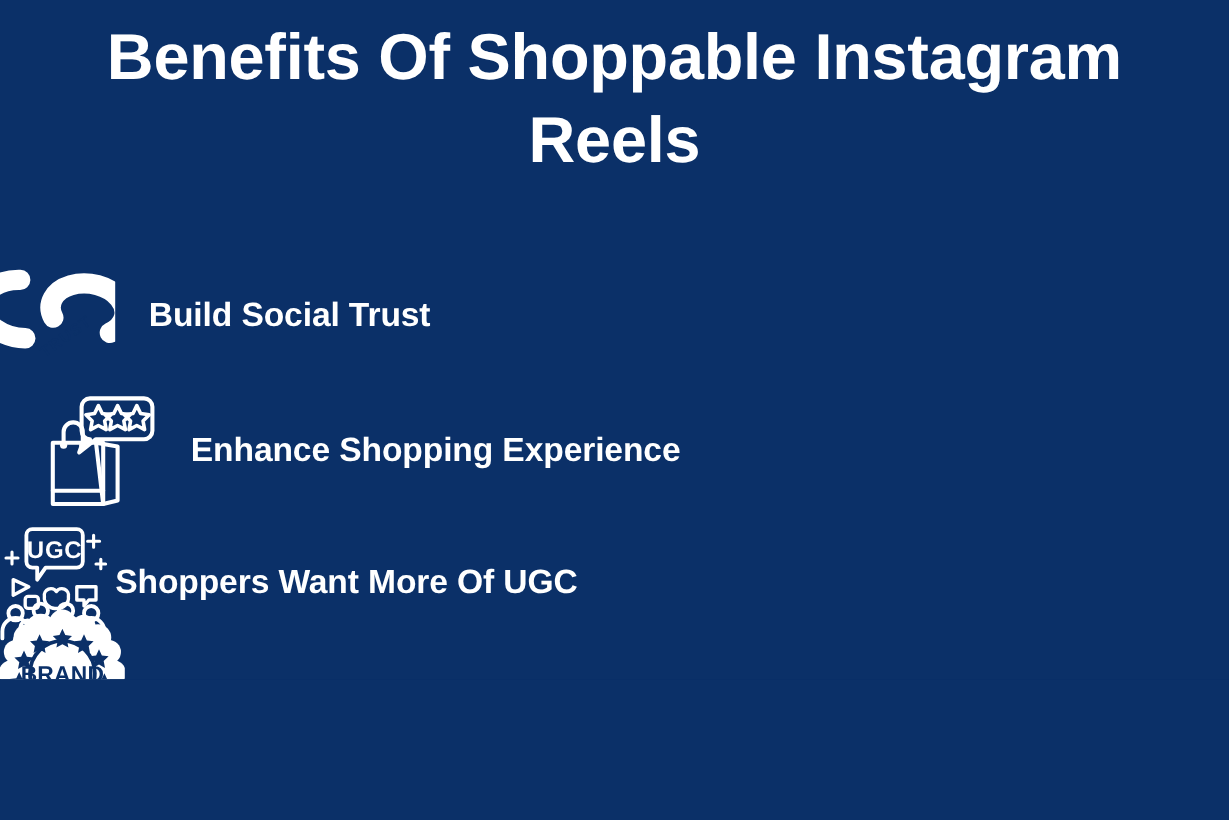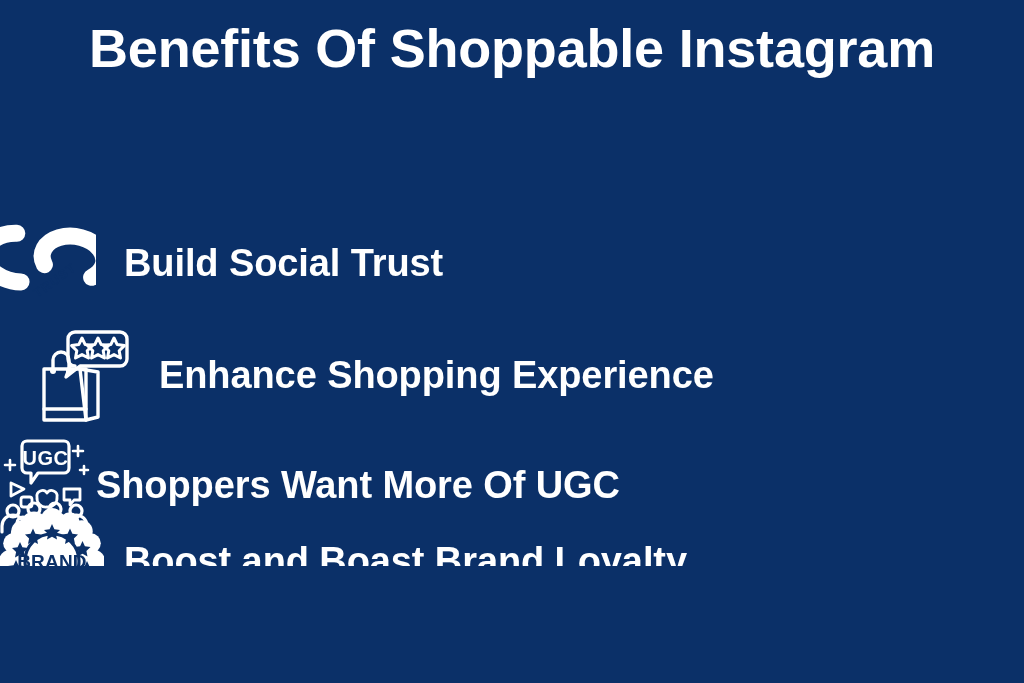--- a/index.html
+++ b/index.html
@@ -57,37 +57,38 @@
     display: block;
   }
   .benefit-icon.ico-0 { width: 104px; height: 100px; margin-left: -8px; }
   .benefit-icon.ico-1 { width:  96px; height: 100px; margin-left:  4px; }
   .benefit-icon.ico-2 { width:  96px; height: 100px; margin-left:  0px; }
   .benefit-icon.ico-3 { width: 104px; height: 110px; margin-left:  0px; }
 
   .benefit-label {
     color: #ffffff;
     font-family: "Liberation Sans Narrow", "Liberation Sans", sans-serif;
-    font-size: 38px;
+    font-size: 28px;
     font-weight: bold;
     letter-spacing: -0.1px;
     white-space: nowrap;
   }
   .benefit-row.row-0 .benefit-label { margin-left: 28px; }
   .benefit-row.row-1 .benefit-label { margin-left: 27px; }
   .benefit-row.row-2 .benefit-label { }
   .benefit-row.row-3 .benefit-label { margin-left: 20px; }
 </style>
 </head>
 <body>
 
 <div id="canvas">
 
   <div id="title-block">
     <span class="title-text">Benefits Of Shoppable Instagram</span>
+    <span class="title-text">Reels</span>
   </div>
 
   <div class="benefit-row row-0">
     <svg class="benefit-icon ico-0" viewBox="0 0 104 100">
       <g fill="none" stroke="#ffffff" stroke-width="17" stroke-linecap="round">
 
         <path d="M 40 22 A 22 31 -42 1 0 12 62" transform="rotate(-40 30 42)"></path>
 
         <path d="M 62 38 A 22 31 -42 1 0 90 78" transform="rotate(140 76 58)"></path>
       </g>
@@ -224,16 +225,15 @@
         <path d="M 48 87 L 50.4 92.2 L 56 92.9 L 51.9 96.9 L 53 102.6 L 48 99.8 L 43 102.6 L 44.1 96.9 L 40 92.9 L 45.6 92.2 Z"></path>
         <path d="M 30 83 L 32.4 88.2 L 38 88.9 L 33.9 92.9 L 35 98.6 L 30 95.8 L 25 98.6 L 26.1 92.9 L 22 88.9 L 27.6 88.2 Z"></path>
         <path d="M 20 73 L 22.4 78.2 L 28 78.9 L 23.9 82.9 L 25 88.6 L 20 85.8 L 15 88.6 L 16.1 82.9 L 12 78.9 L 17.6 78.2 Z"></path>
         <path d="M 16 54 L 18.4 59.2 L 24 59.9 L 19.9 63.9 L 21 69.6 L 16 66.8 L 11 69.6 L 12.1 63.9 L 8 59.9 L 13.6 59.2 Z"></path>
         <path d="M 20 36 L 22.4 41.2 L 28 41.9 L 23.9 45.9 L 25 51.6 L 20 48.8 L 15 51.6 L 16.1 45.9 L 12 41.9 L 17.6 41.2 Z"></path>
         <path d="M 33 22.5 L 35.4 27.7 L 41 28.4 L 36.9 32.4 L 38 38.1 L 33 35.3 L 28 38.1 L 29.1 32.4 L 25 28.4 L 30.6 27.7 Z"></path>
       </g>
 
       <text x="52" y="62" fill="#0b3068" text-anchor="middle" font-family="Liberation Sans Narrow, Liberation Sans, sans-serif" font-size="19" font-weight="bold" letter-spacing="0.2">BRAND</text>
     </svg>
-    <span class="benefit-label">Boost and Boast Brand Loyalty</span>
   </div>
 
 </div>
 
 </body></html>

